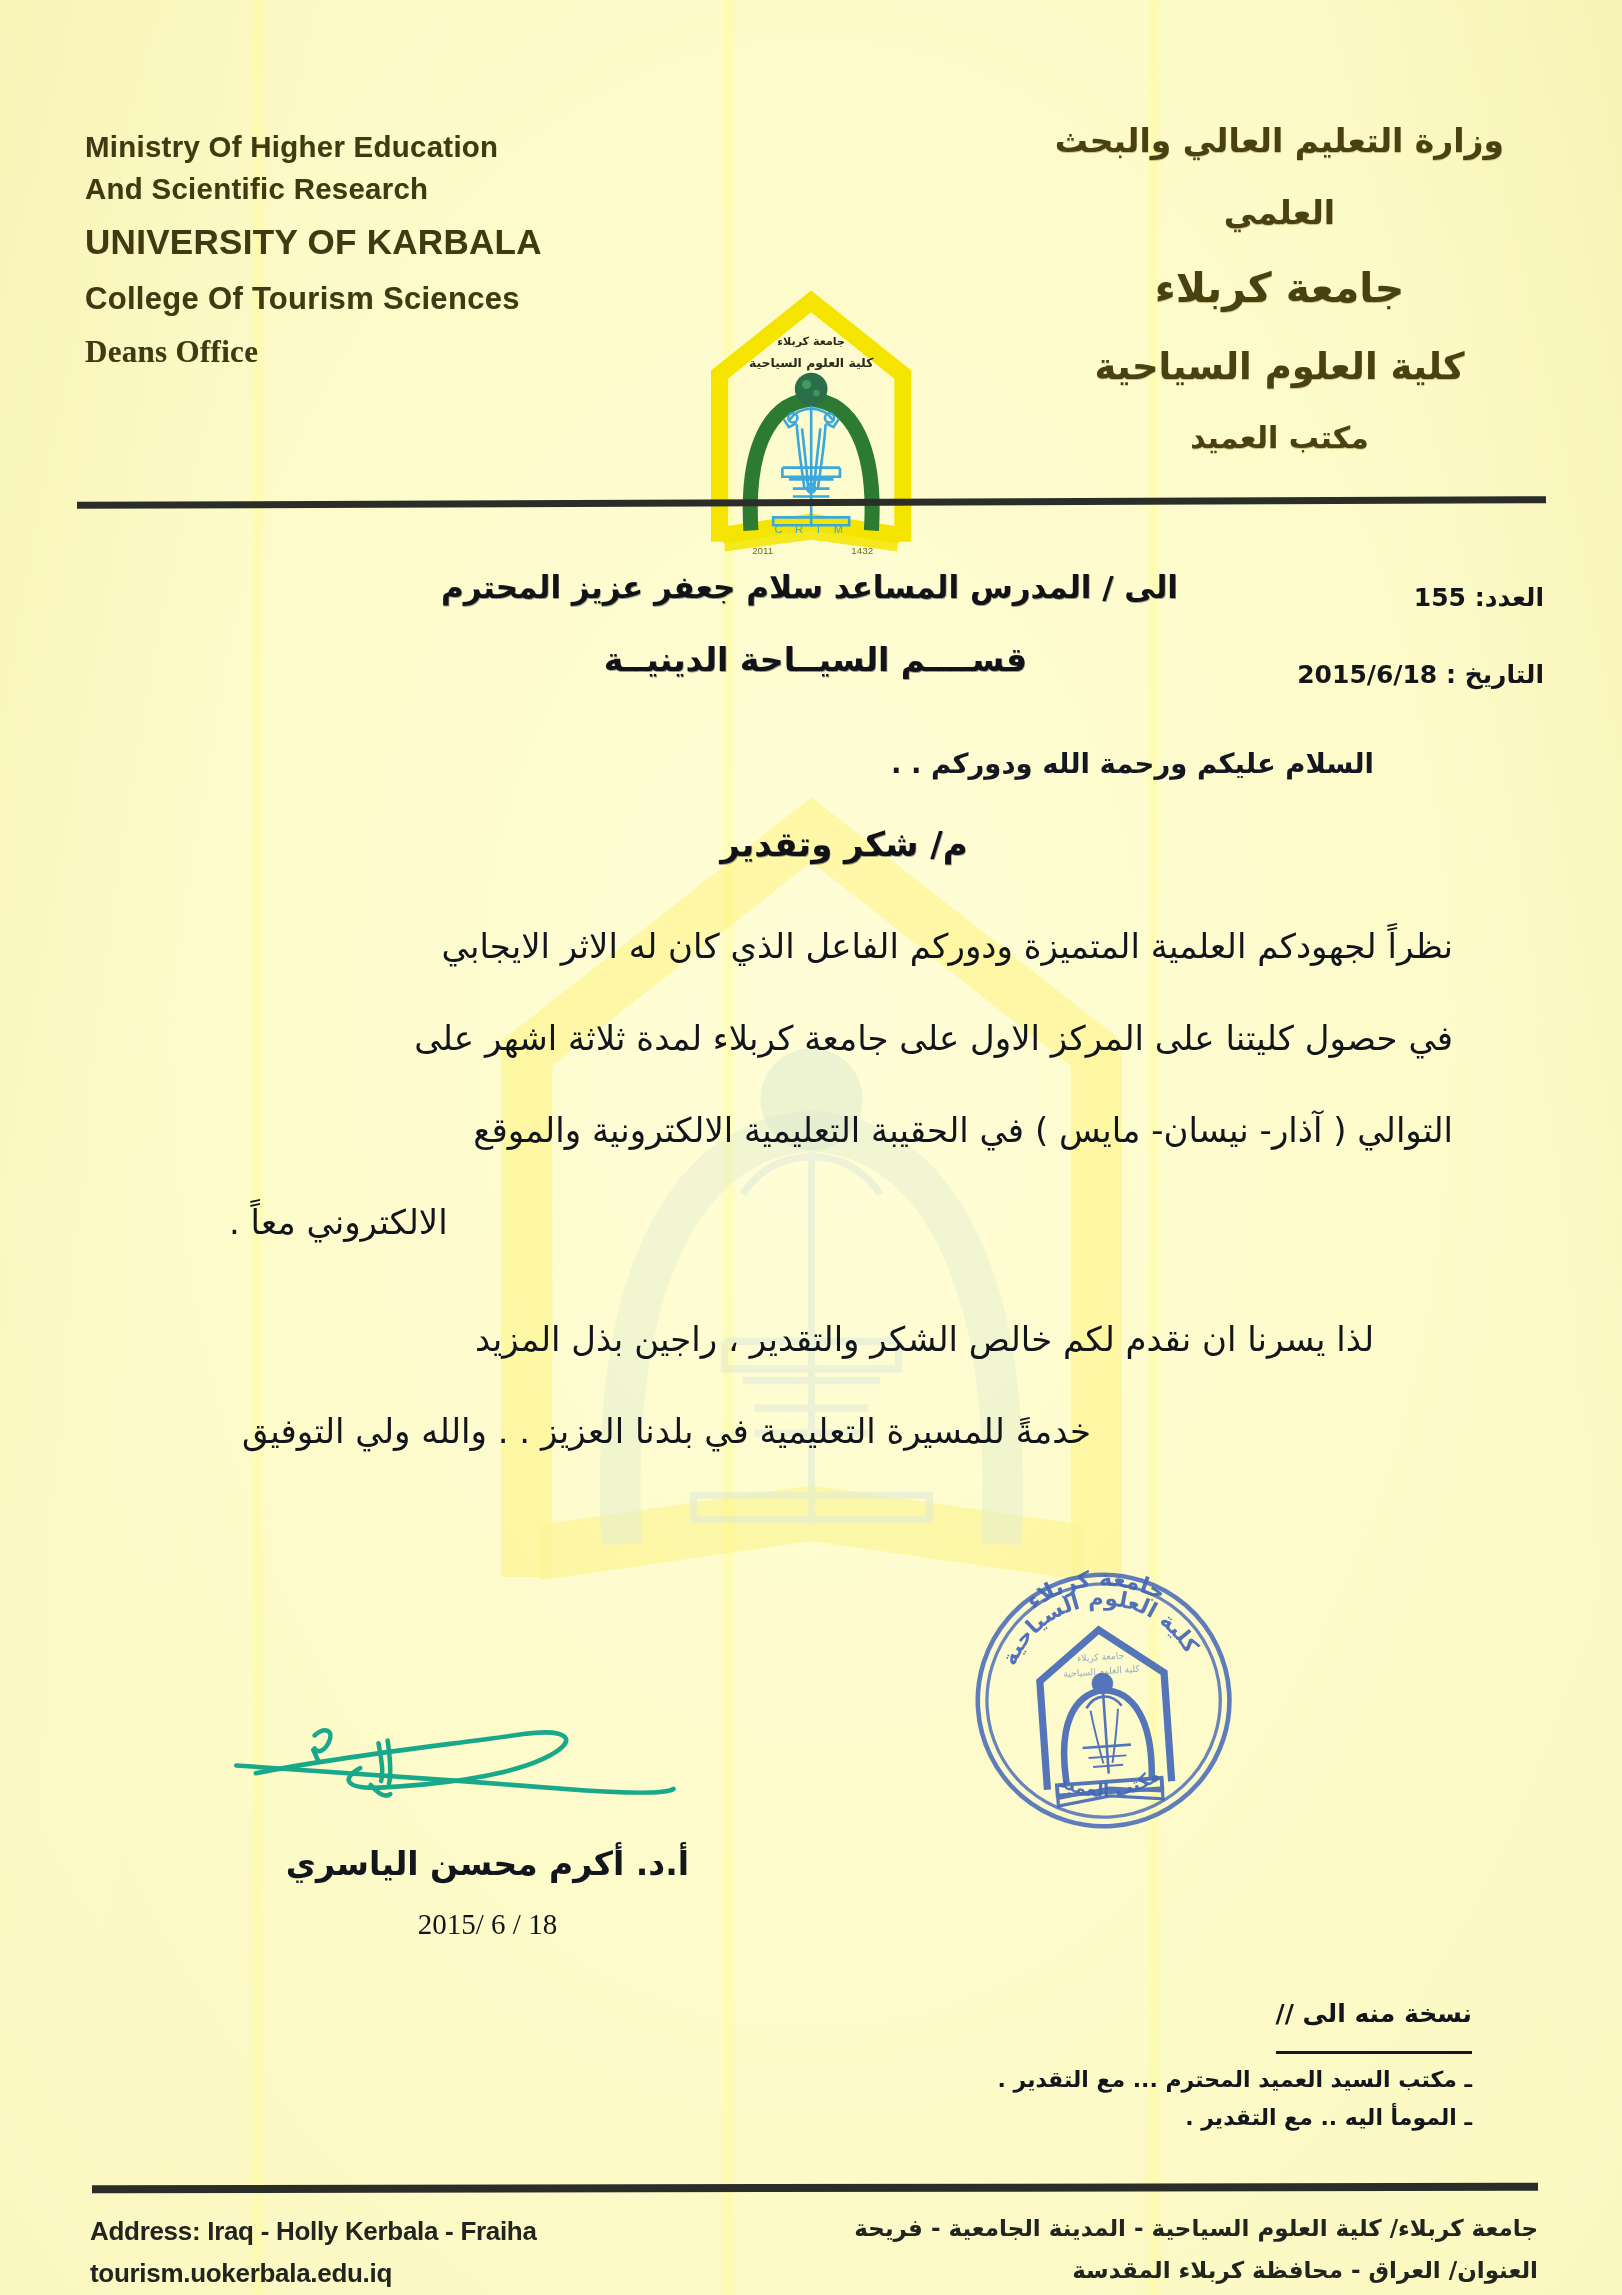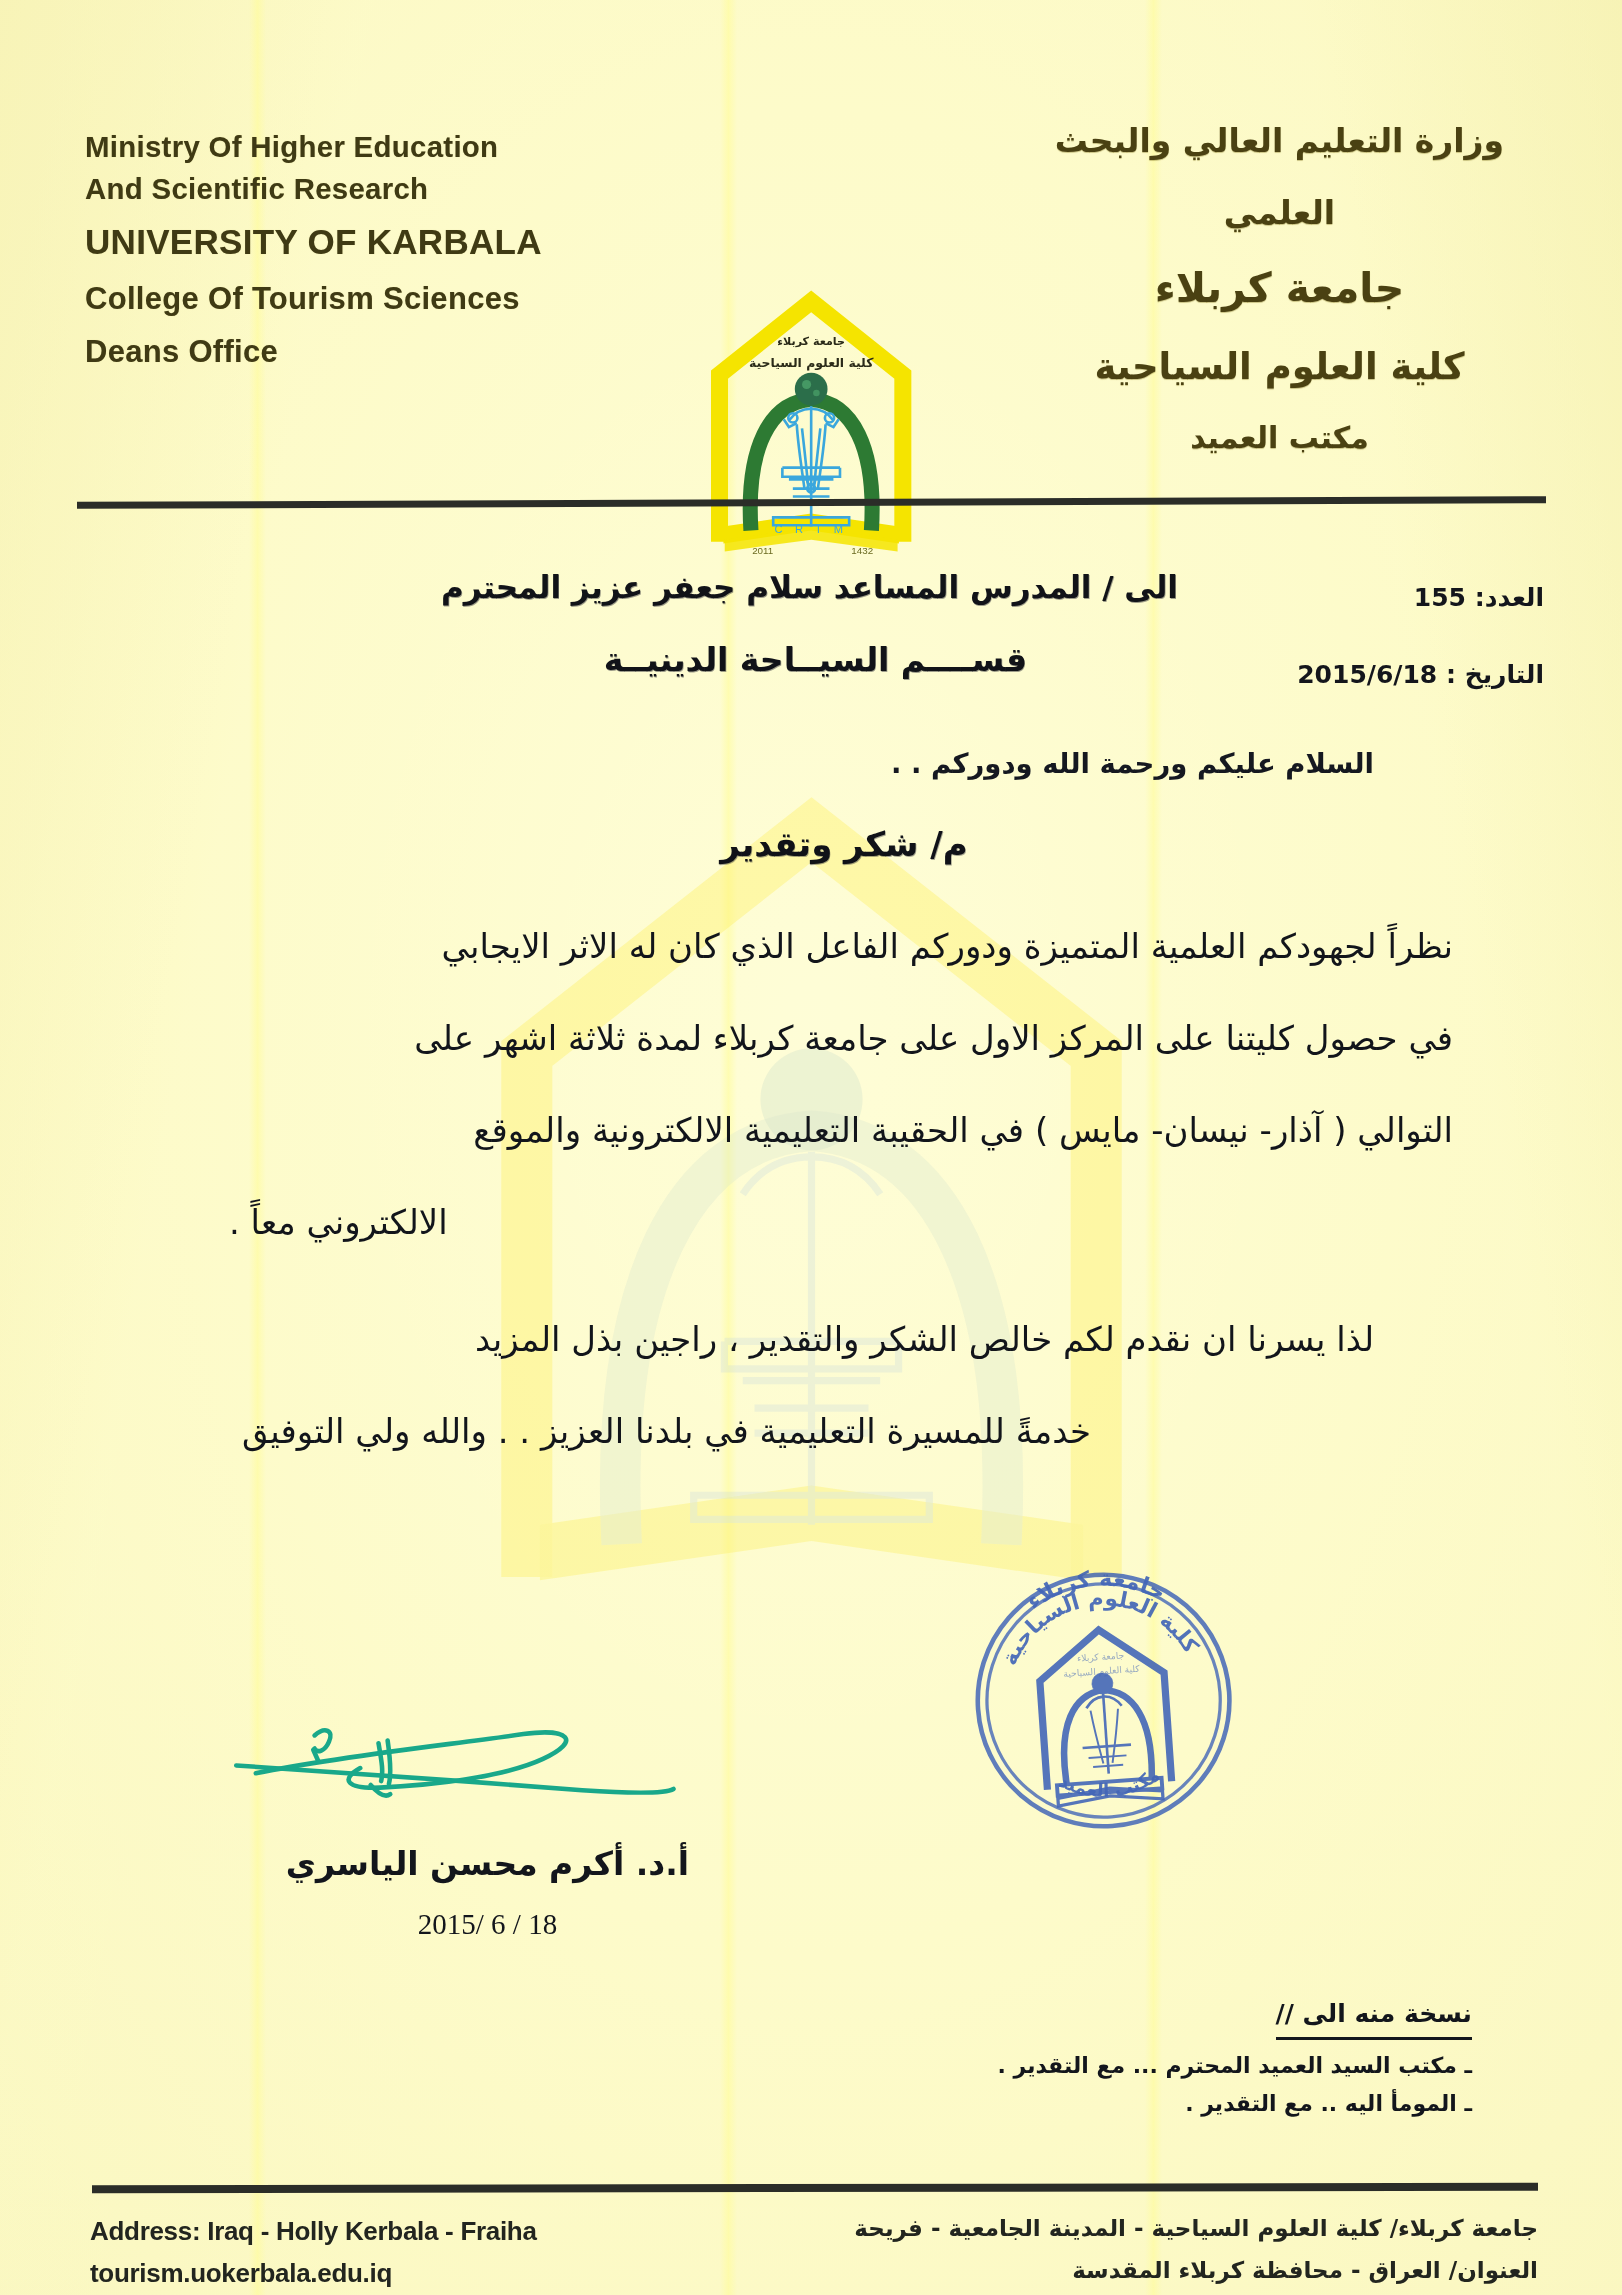--- a/index.html
+++ b/index.html
@@ -53,21 +53,21 @@
     margin-top: 8px;
   }
   .header-en div {
     font-weight: bold;
     letter-spacing: 0.3px;
     text-shadow: 0 0 0.7px rgba(120,110,30,0.35);
   }
   .he-l1, .he-l2 { font-size: 29.4px; line-height: 42px; }
   .he-l3 { font-size: 35px; line-height: 63px; letter-spacing: 0.7px; }
   .he-l4 { font-size: 31px; line-height: 51px; }
-  .he-l5 { font-size: 31px; line-height: 56px; }
+  .he-l5 { font-size: 31px; line-height: 56px; font-family: Liberation Serif, serif; }
 
   .header-ar {
     position: absolute;
     right: 72px;
     top: 6.5px;
     width: 543px;
     text-align: center;
     color: #4a4112;
     direction: rtl;
   }
@@ -283,21 +283,21 @@
     text-align: right;
     font-family: "DejaVu Sans", sans-serif;
     color: #13161c;
   }
   .cc-title {
     font-size: 25px;
     line-height: 41px;
     font-weight: bold;
     display: inline-block;
     border-bottom: 3.9px solid #14171d;
-    padding-bottom: 3px;
+    padding-bottom: 17px;
     margin-bottom: 6.5px;
   }
   .cc-item {
     font-size: 22px;
     line-height: 38px;
     font-weight: bold;
   }
 
   
   .footer-en {

